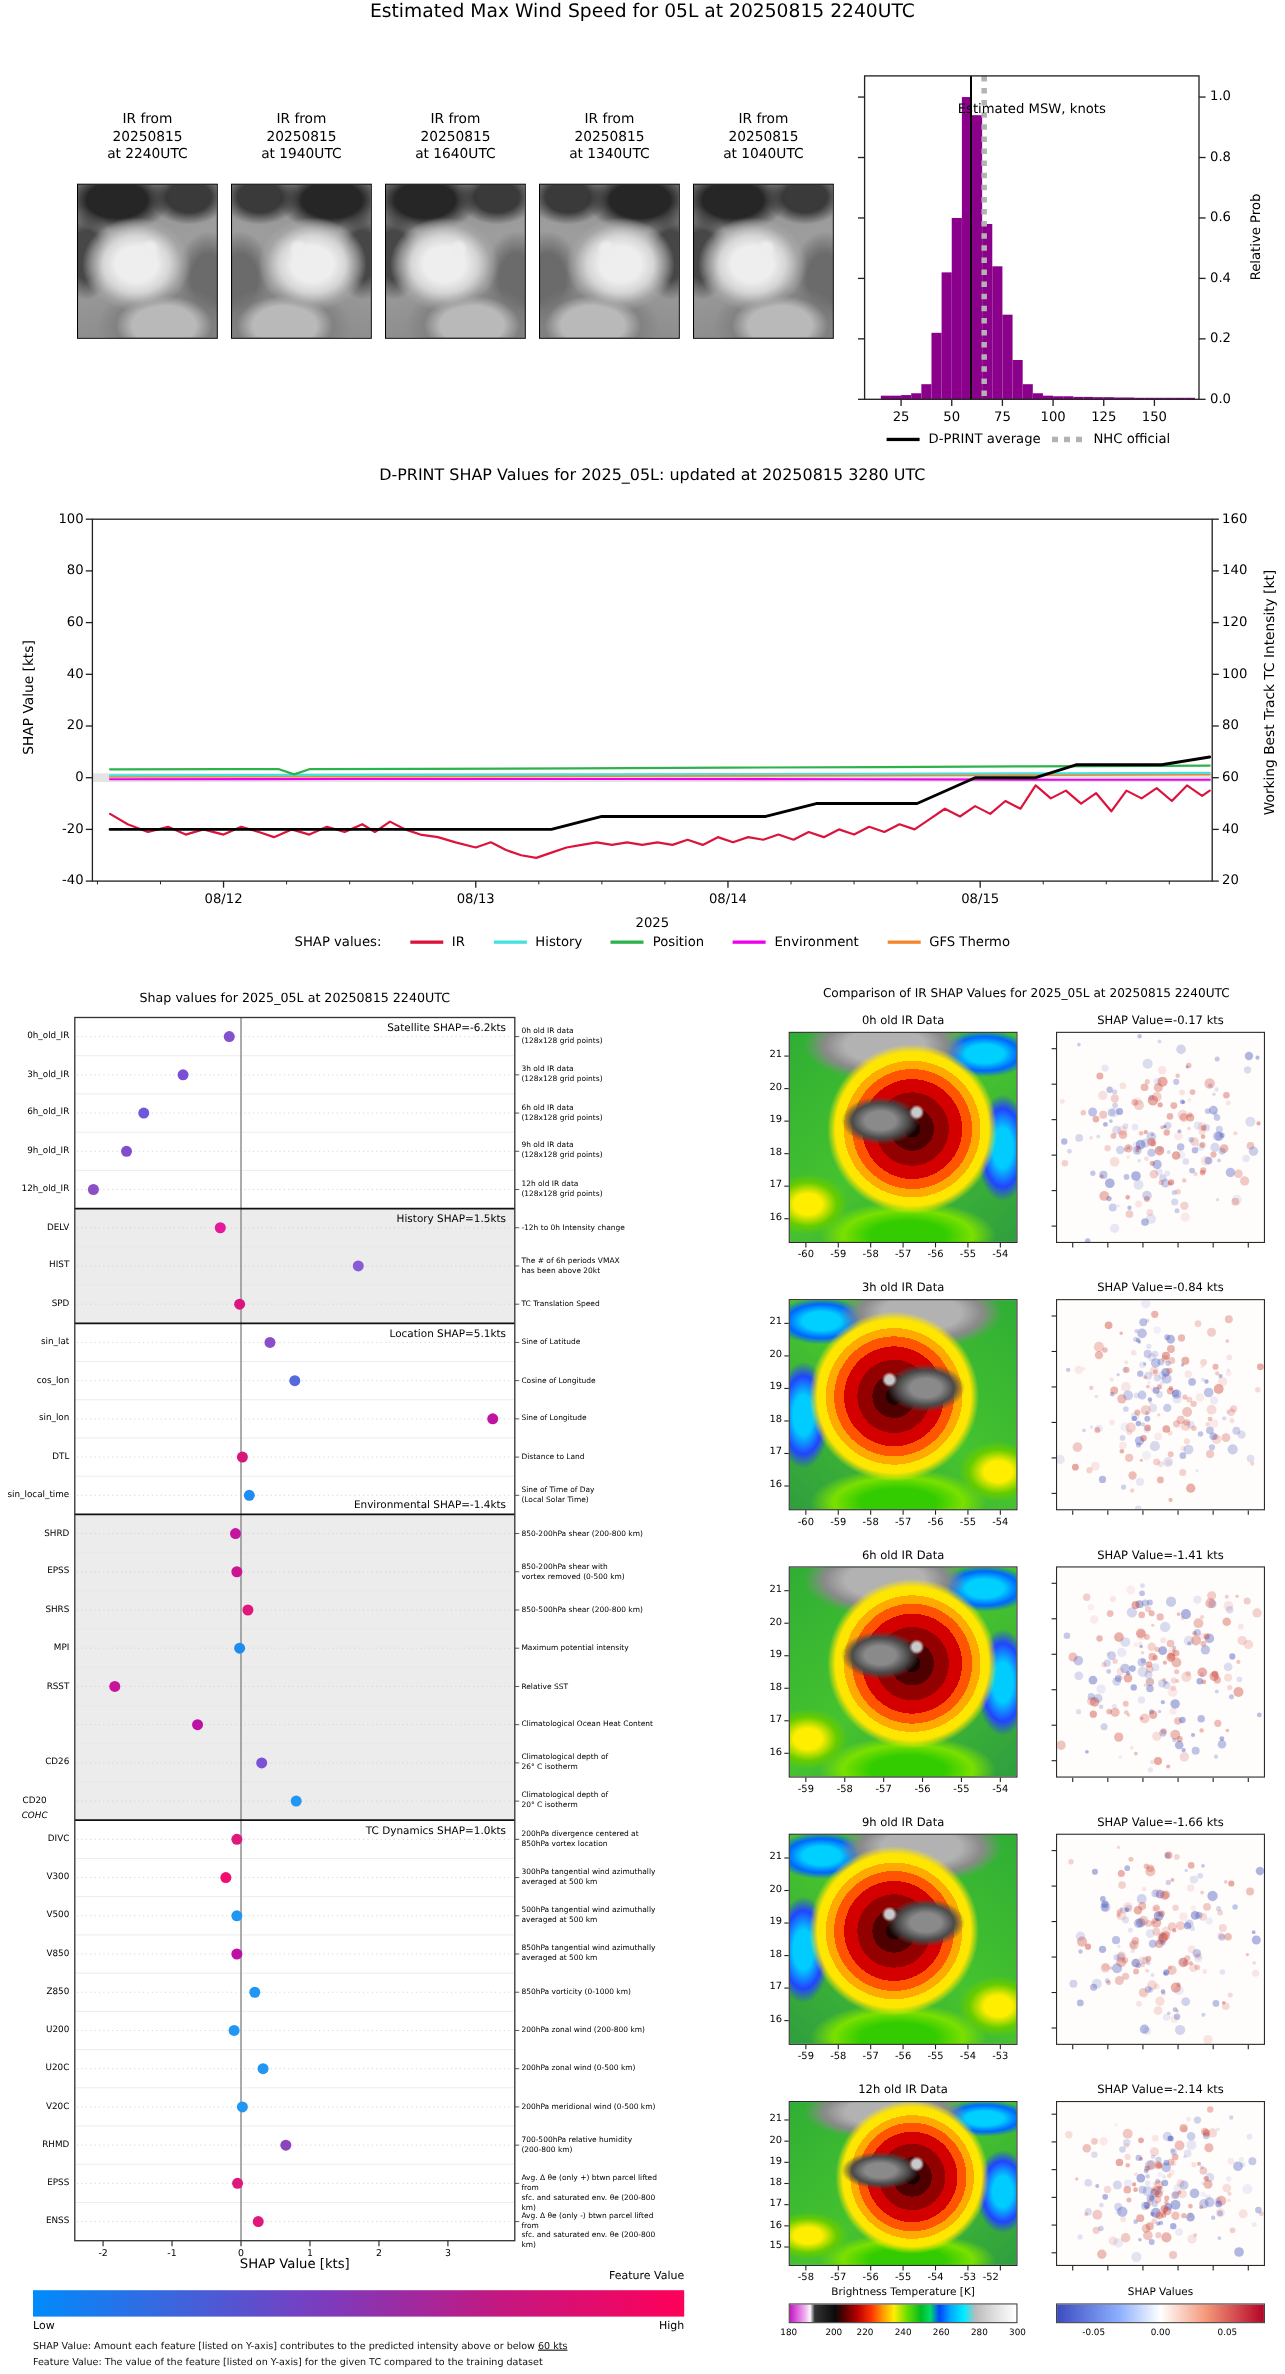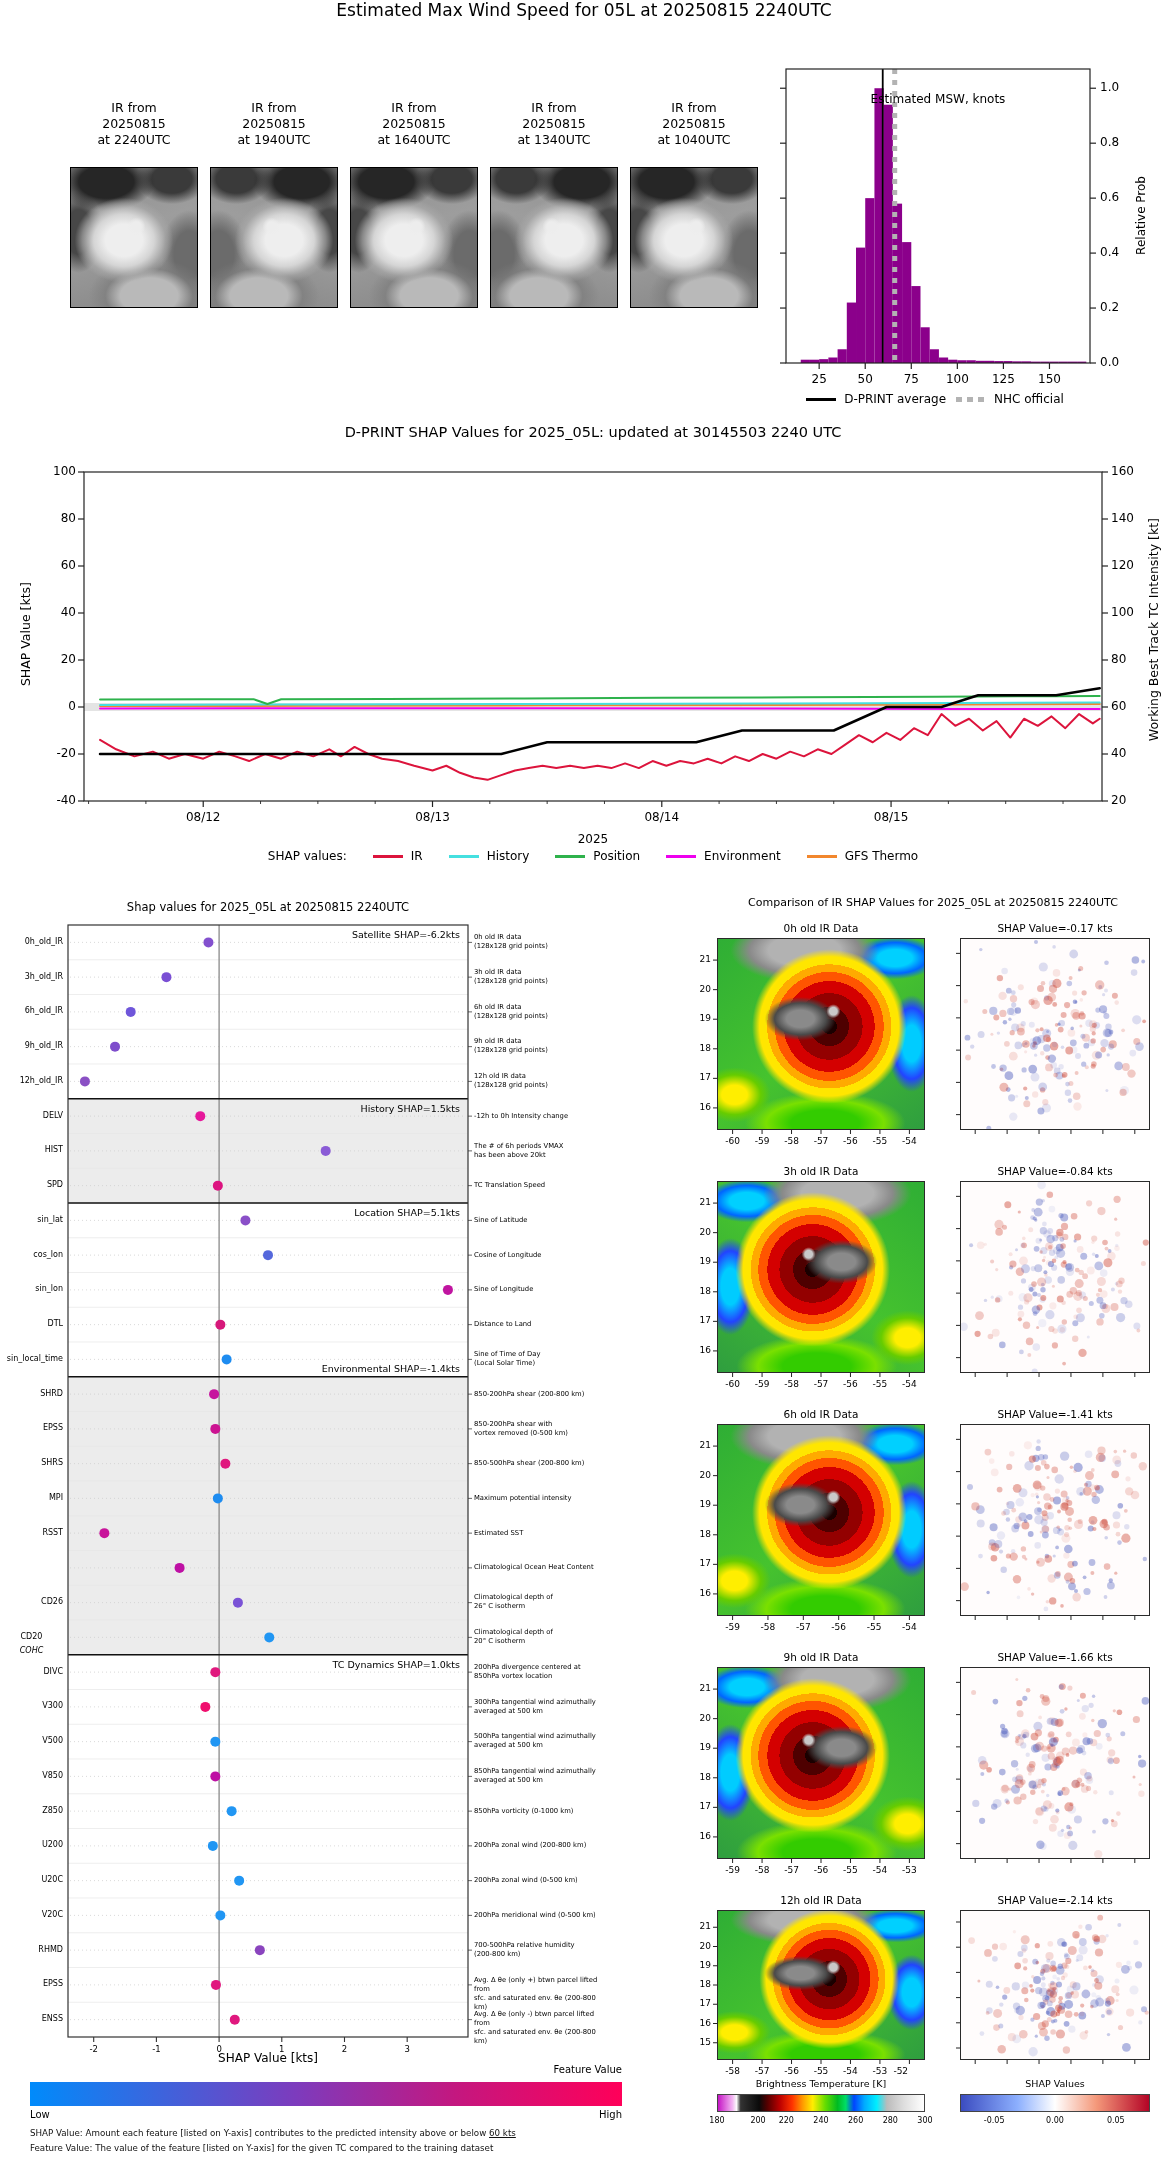--- a/index.html
+++ b/index.html
@@ -410,21 +410,21 @@
     <span class="legitem">
       <span class="sw" style="background:#000;"></span>
       <span>D-PRINT average</span>
     </span>
     <span class="legitem">
       <span class="sw" style="background:repeating-linear-gradient(90deg,#b3b3b3 0 6px,transparent 6px 11px);height:5px;"></span>
       <span>NHC official</span>
     </span>
   </div>
 
-  <div class="abs ctr" style="left:193px;top:424px;width:800px;font-size:14.5px;">D-PRINT SHAP Values for 2025_05L: updated at 30145503 2240 UTC</div>
+  <div class="abs ctr" style="left:193px;top:424px;width:800px;font-size:14.5px;">D-PRINT SHAP Values for 2025_05L: updated at 20250815 3280 UTC</div>
   <div class="vlabel" style="left:18px;top:582px;font-size:12.5px;">SHAP Value [kts]</div>
   <div class="vlabel" style="left:1146px;top:518px;font-size:12.5px;">Working Best Track TC Intensity [kt]</div>
   <div class="abs ctr" style="left:543px;top:832px;width:100px;font-size:12px;">2025</div>
   <div class="legrow" style="left:84px;top:849px;width:1018px;gap:26px;" id="ts-legend-row1">
     <span style="font-size:12px;">SHAP values:</span>
   <span class="legitem">
         <span class="sw" style="background: rgb(220, 20, 60);"></span>
         <span>IR</span>
       </span>
       <span class="legitem">
@@ -557,21 +557,21 @@
     <div style="position: absolute; left: 0px; top: 1388.62px; width: 63px; text-align: right; font-size: 8px;">SHRD</div>
     <div style="position: absolute; left: 474px; top: 1389.53px; width: 128px; font-size: 6.8px; line-height: 9px; white-space: pre-line;">850-200hPa shear (200-800 km)</div>
     <div style="position: absolute; left: 0px; top: 1423.38px; width: 63px; text-align: right; font-size: 8px;">EPSS</div>
     <div style="position: absolute; left: 474px; top: 1419.67px; width: 128px; font-size: 6.8px; line-height: 9px; white-space: pre-line;">850-200hPa shear with
 vortex removed (0-500 km)</div>
     <div style="position: absolute; left: 0px; top: 1458.12px; width: 63px; text-align: right; font-size: 8px;">SHRS</div>
     <div style="position: absolute; left: 474px; top: 1459.03px; width: 128px; font-size: 6.8px; line-height: 9px; white-space: pre-line;">850-500hPa shear (200-800 km)</div>
     <div style="position: absolute; left: 0px; top: 1492.88px; width: 63px; text-align: right; font-size: 8px;">MPI</div>
     <div style="position: absolute; left: 474px; top: 1493.78px; width: 128px; font-size: 6.8px; line-height: 9px; white-space: pre-line;">Maximum potential intensity</div>
     <div style="position: absolute; left: 0px; top: 1527.62px; width: 63px; text-align: right; font-size: 8px;">RSST</div>
-    <div style="position: absolute; left: 474px; top: 1528.53px; width: 128px; font-size: 6.8px; line-height: 9px; white-space: pre-line;">Estimated SST</div>
+    <div style="position: absolute; left: 474px; top: 1528.53px; width: 128px; font-size: 6.8px; line-height: 9px; white-space: pre-line;">Relative SST</div>
     <div style="position: absolute; left: 0px; top: 1646px; width: 63px; text-align: center; font-size: 8px; font-style: italic;">COHC</div>
     <div style="position: absolute; left: 474px; top: 1563.28px; width: 128px; font-size: 6.8px; line-height: 9px; white-space: pre-line;">Climatological Ocean Heat Content</div>
     <div style="position: absolute; left: 0px; top: 1597.12px; width: 63px; text-align: right; font-size: 8px;">CD26</div>
     <div style="position: absolute; left: 474px; top: 1593.42px; width: 128px; font-size: 6.8px; line-height: 9px; white-space: pre-line;">Climatological depth of
 26° C isotherm</div>
     <div style="position: absolute; left: 0px; top: 1631.88px; width: 63px; text-align: center; font-size: 8px;">CD20</div>
     <div style="position: absolute; left: 474px; top: 1628.17px; width: 128px; font-size: 6.8px; line-height: 9px; white-space: pre-line;">Climatological depth of
 20° C isotherm</div>
     <div style="position: absolute; left: 0px; top: 1666.62px; width: 63px; text-align: right; font-size: 8px;">DIVC</div>
     <div style="position: absolute; left: 474px; top: 1662.92px; width: 128px; font-size: 6.8px; line-height: 9px; white-space: pre-line;">200hPa divergence centered at

